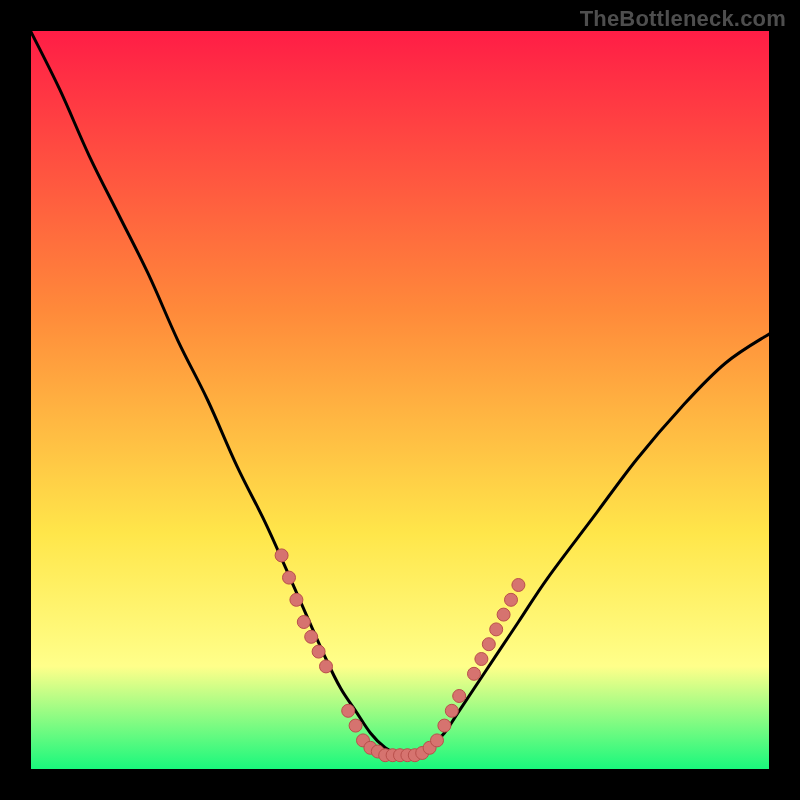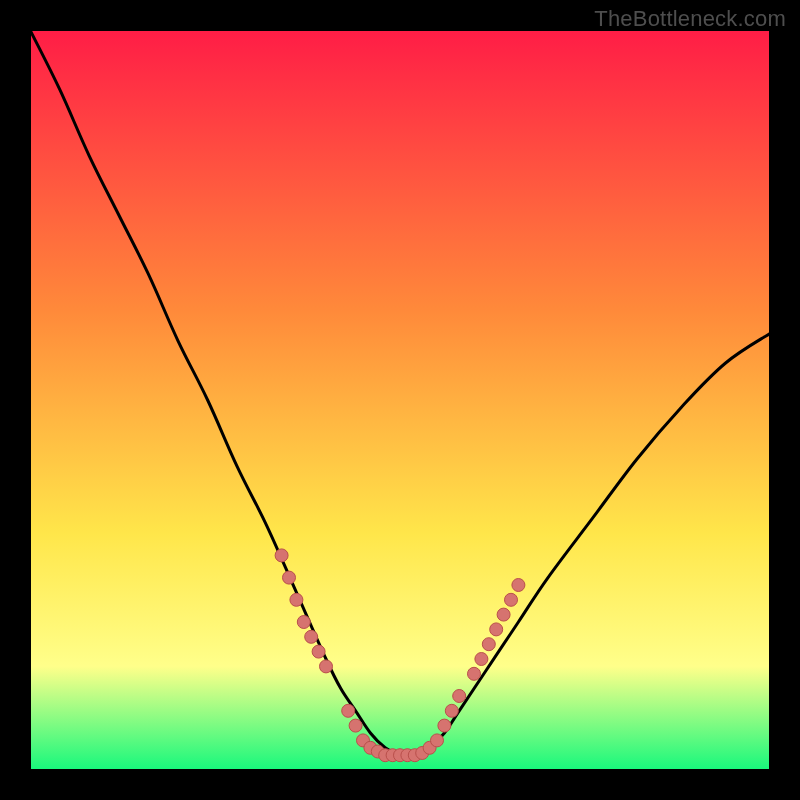--- a/index.html
+++ b/index.html
@@ -15,21 +15,21 @@
     position: absolute;
     top: 0; left: 0;
     width: 800px; height: 800px;
     background: #000;
   }
   .watermark {
     position: absolute;
     top: 6px;
     right: 14px;
     font-size: 22px;
-    font-weight: 400;
+    font-weight: 700;
     color: #4e4e4e;
     letter-spacing: 0.2px;
     z-index: 30;
   }
   svg {
     position: absolute;
     top: 0; left: 0;
     z-index: 10;
   }
 </style>

